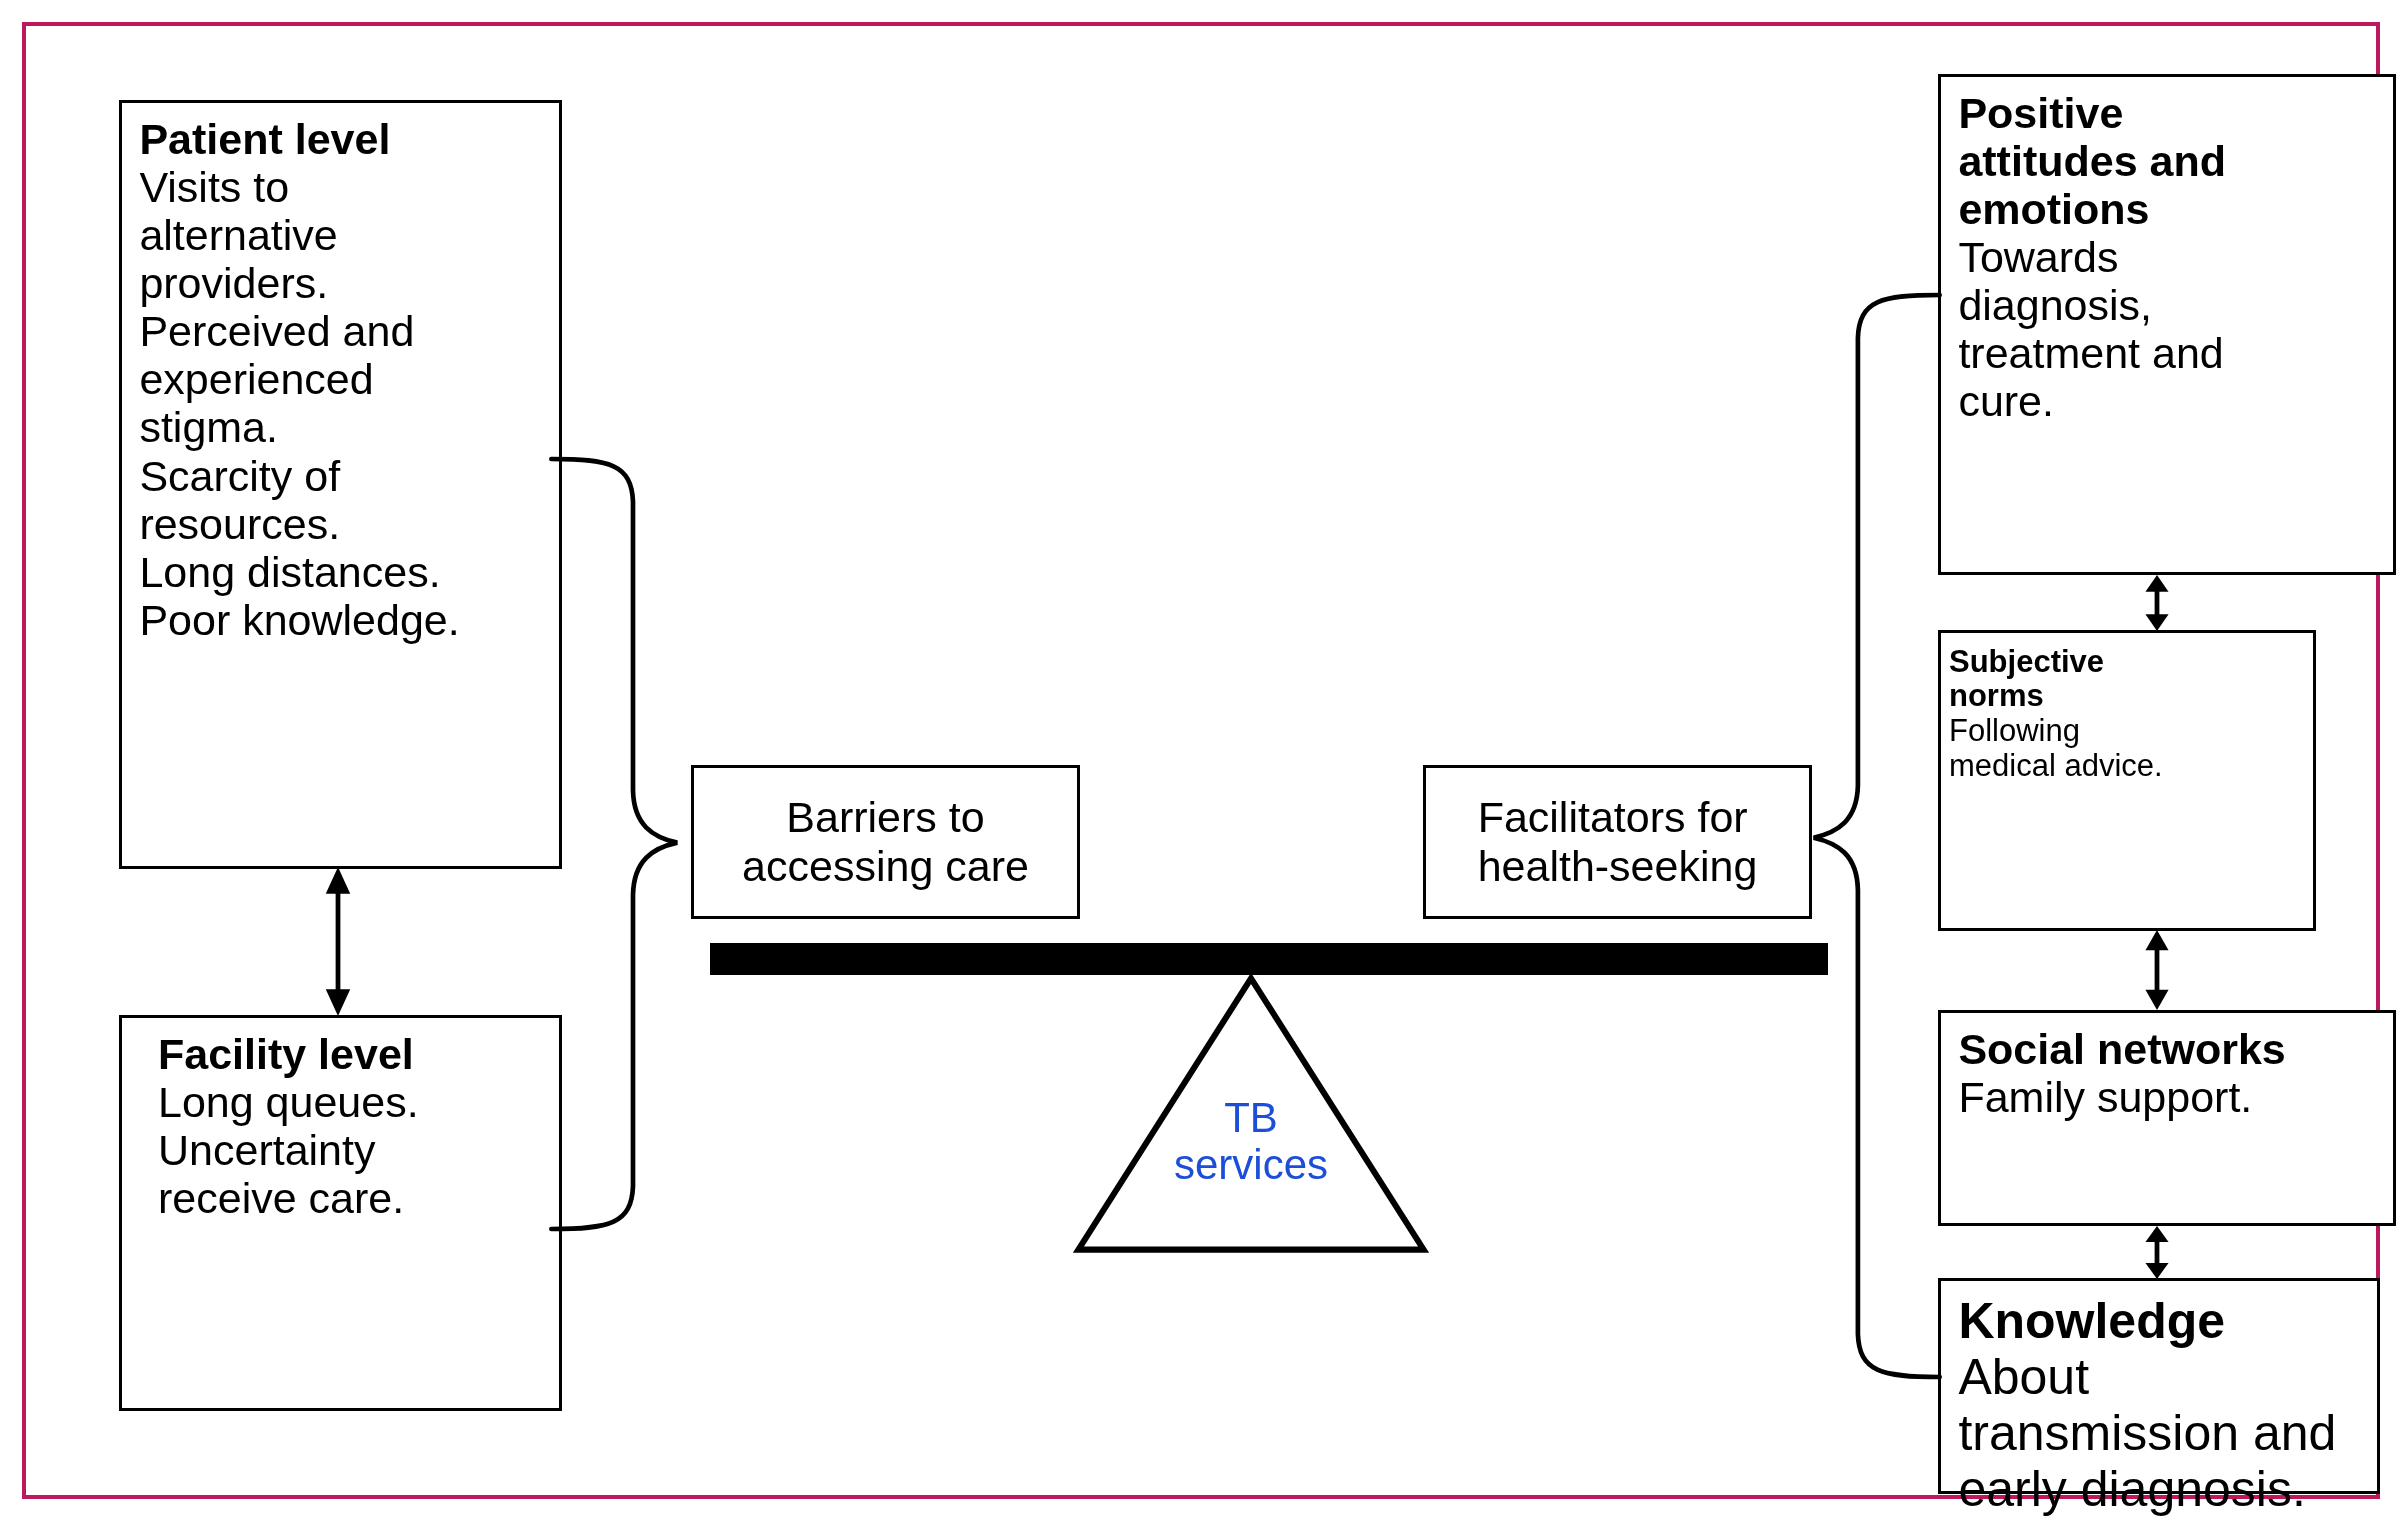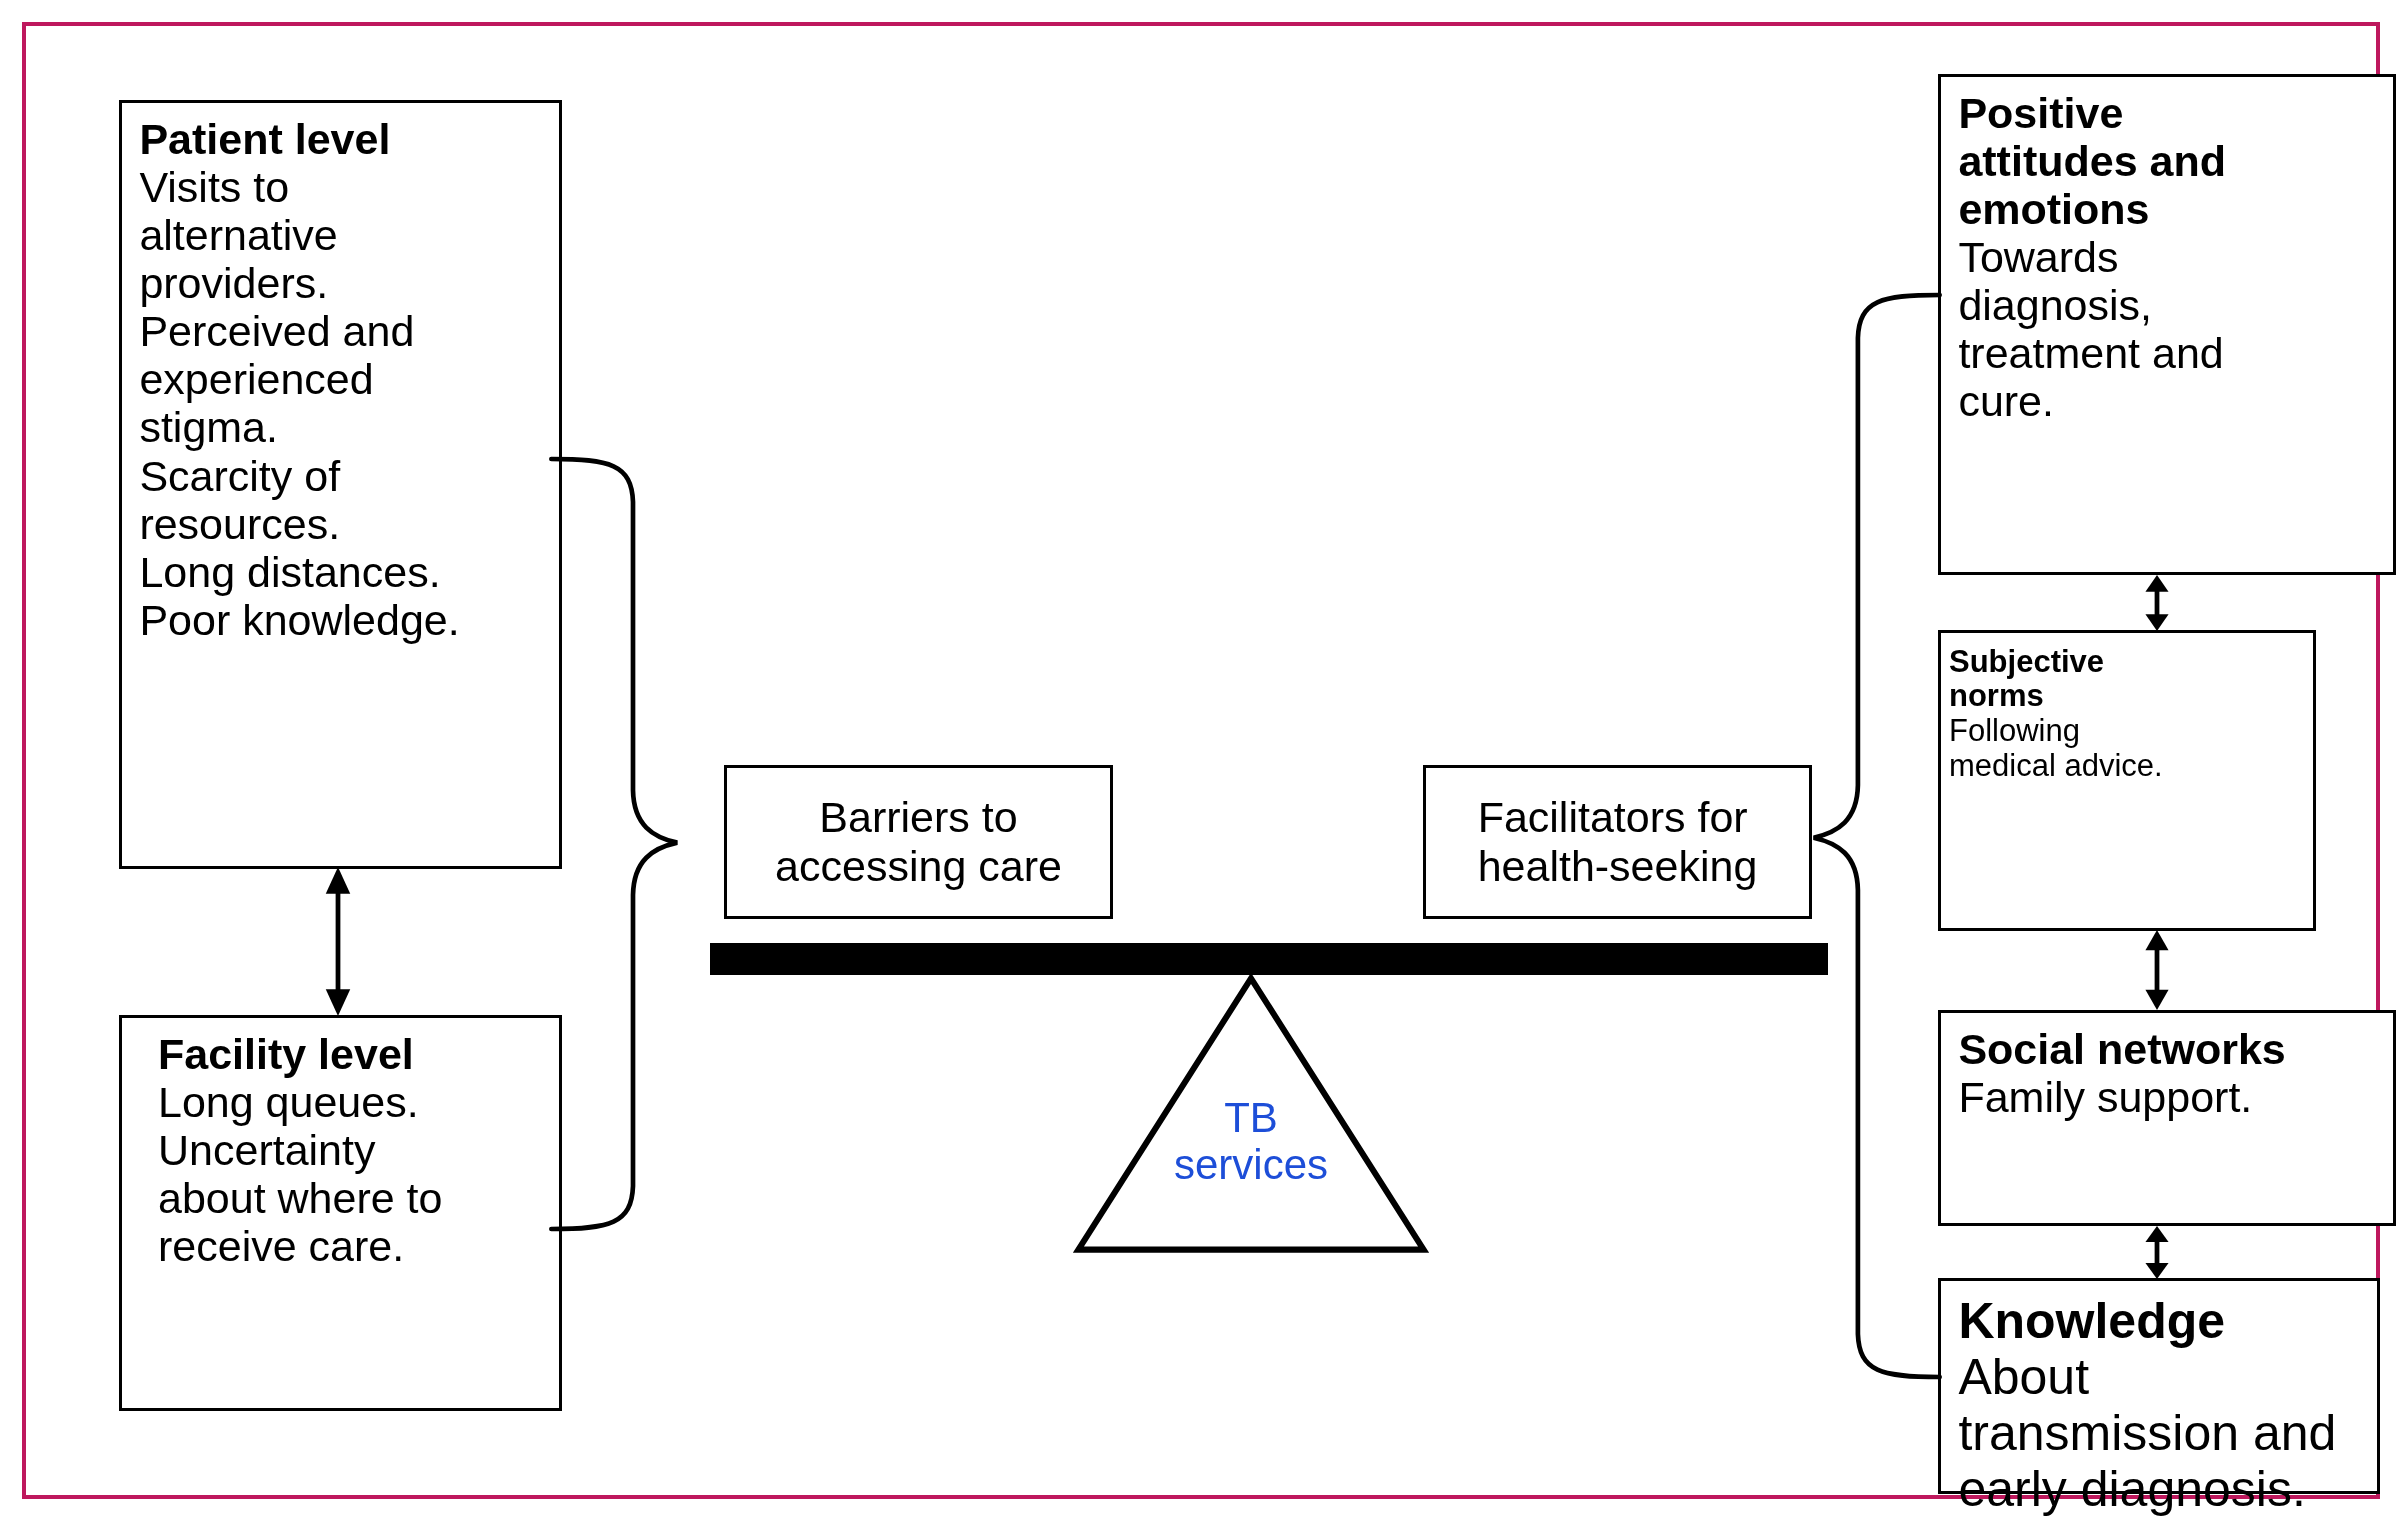--- a/index.html
+++ b/index.html
@@ -16,21 +16,21 @@
     padding:12px 17.4px;color:#000;
   }
   .box p{margin:0;line-height:1.12;}
   .bx-title{font-weight:bold;}
 
   
   #patient-box{left:93px;top:74px;width:443px;height:769px;font-size:43px;}
   #facility-box{left:93px;top:989px;width:443px;height:396px;font-size:43px;padding-left:36px;}
 
   
-  #barriers-box{left:698px;top:739px;width:389px;height:154px;font-size:43px;
+  #barriers-box{left:665px;top:739px;width:389px;height:154px;font-size:43px;
       display:flex;align-items:center;justify-content:center;text-align:center;padding:0;}
   #facilitators-box{left:1397px;top:739px;width:389px;height:154px;font-size:43px;
       display:flex;align-items:center;justify-content:center;text-align:left;padding:0;}
 
   #beam{position:absolute;left:684px;top:917px;width:1118px;height:32px;background:#000;}
 
   #fulcrum{position:absolute;left:1047px;top:947px;width:356px;height:282px;}
   #fulcrum svg{display:block;width:100%;height:100%;}
   #fulcrum .tb-label{
     position:absolute;left:0;top:121px;width:100%;text-align:center;
@@ -82,21 +82,20 @@
         <line x1="25" y1="22" x2="25" y2="200" stroke="#000" stroke-width="7"></line>
         <polygon points="25,0 7,40 43,40" fill="#000"></polygon>
         <polygon points="25,222 7,182 43,182" fill="#000"></polygon>
       </svg>
     </div>
 
     <div class="box" id="facility-box">
       <p class="bx-title">Facility level</p>
       <p>Long queues.</p>
       <p>Uncertainty</p>
-      <p>about where to</p>
       <p>receive care.</p>
     </div>
 
     <div class="brace" id="brace-left">
       <svg viewBox="0 0 260 1160" preserveAspectRatio="none">
         <path d="M 8 6
                  C 95 6, 128 14, 130 70
                  L 130 500
                  C 131 552, 160 570, 196 578
                  C 160 586, 131 604, 130 656

